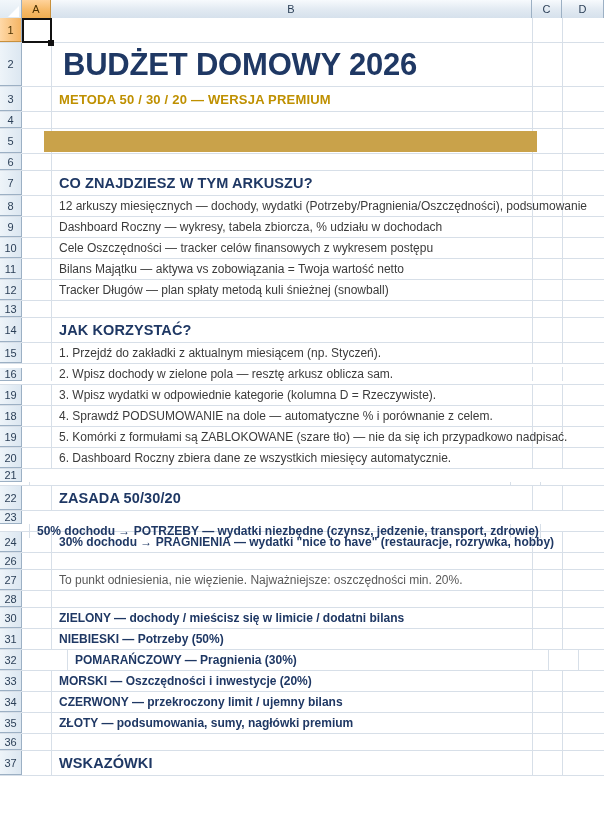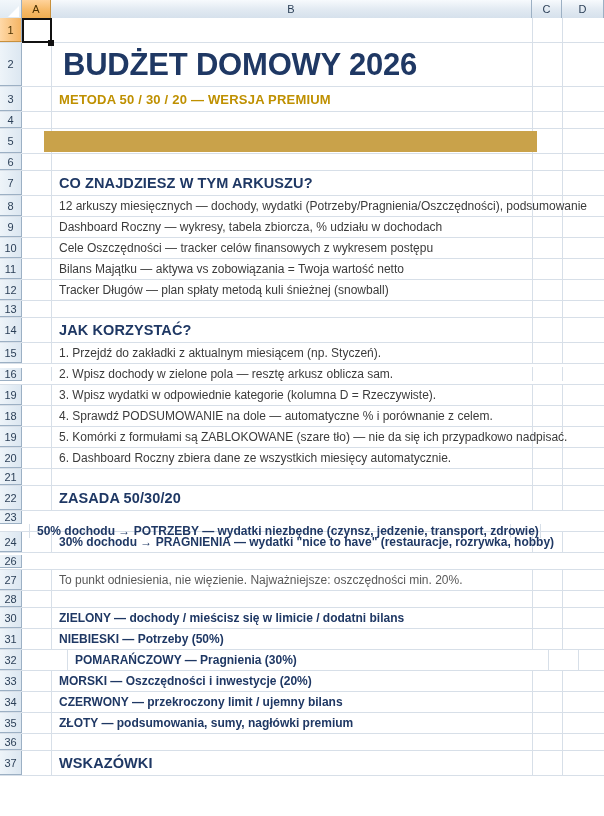--- a/index.html
+++ b/index.html
@@ -350,21 +350,21 @@
           <div class="txt t-body">5.  Komórki z formułami są ZABLOKOWANE (szare tło) — nie da się ich przypadkowo nadpisać.</div>
         </div>
       </div>
       <div class="row" style="height: 21px;">
         <div class="rowhead">20</div>
         <div class="cells">
           <div class="vline-d"></div>
           <div class="txt t-body">6.  Dashboard Roczny zbiera dane ze wszystkich miesięcy automatycznie.</div>
         </div>
       </div>
-      <div class="row" style="height: 17px;">
+      <div class="row" style="height: 17px; flex-direction: column;">
         <div class="rowhead">21</div>
         <div class="cells">
           <div class="vline-d"></div>
         </div>
       </div>
       <div class="row" style="height: 25px;">
         <div class="rowhead">22</div>
         <div class="cells">
           <div class="vline-d"></div>
           <div class="txt t-h2">ZASADA 50/30/20</div>
@@ -377,21 +377,21 @@
           <div class="txt t-bold">50% dochodu  →  POTRZEBY — wydatki niezbędne (czynsz, jedzenie, transport, zdrowie)</div>
         </div>
       </div>
       <div class="row" style="height: 21px;">
         <div class="rowhead">24</div>
         <div class="cells">
           <div class="vline-d"></div>
           <div class="txt t-bold">30% dochodu  →  PRAGNIENIA — wydatki "nice to have" (restauracje, rozrywka, hobby)</div>
         </div>
       </div>
-      <div class="row" style="height: 17px; align-items: center;">
+      <div class="row" style="height: 17px;">
         <div class="rowhead">26</div>
         <div class="cells">
           <div class="vline-d"></div>
         </div>
       </div>
       <div class="row" style="height: 21px;">
         <div class="rowhead">27</div>
         <div class="cells">
           <div class="vline-d"></div>
           <div class="txt t-note">To punkt odniesienia, nie więzienie. Najważniejsze: oszczędności min. 20%.</div>

